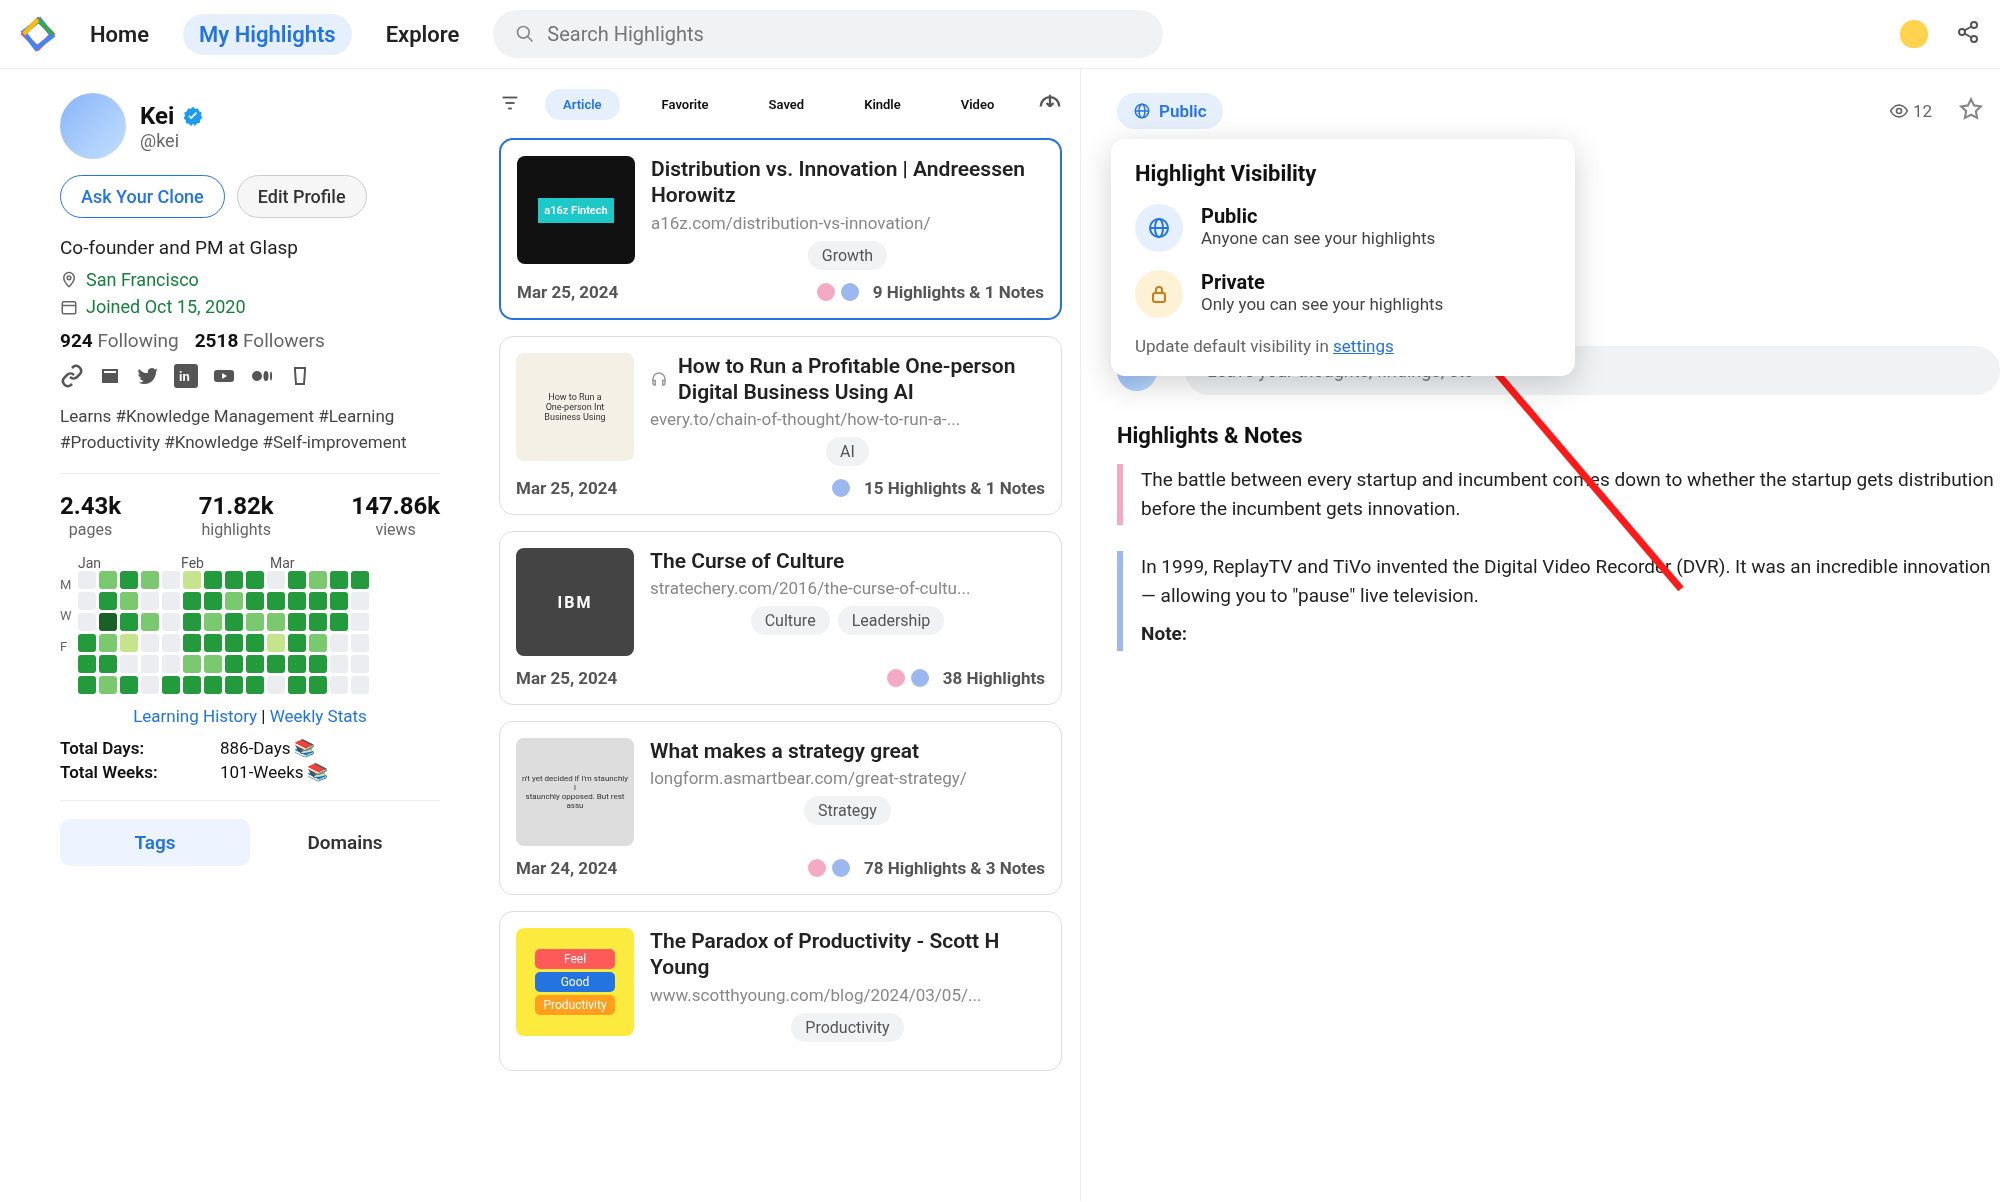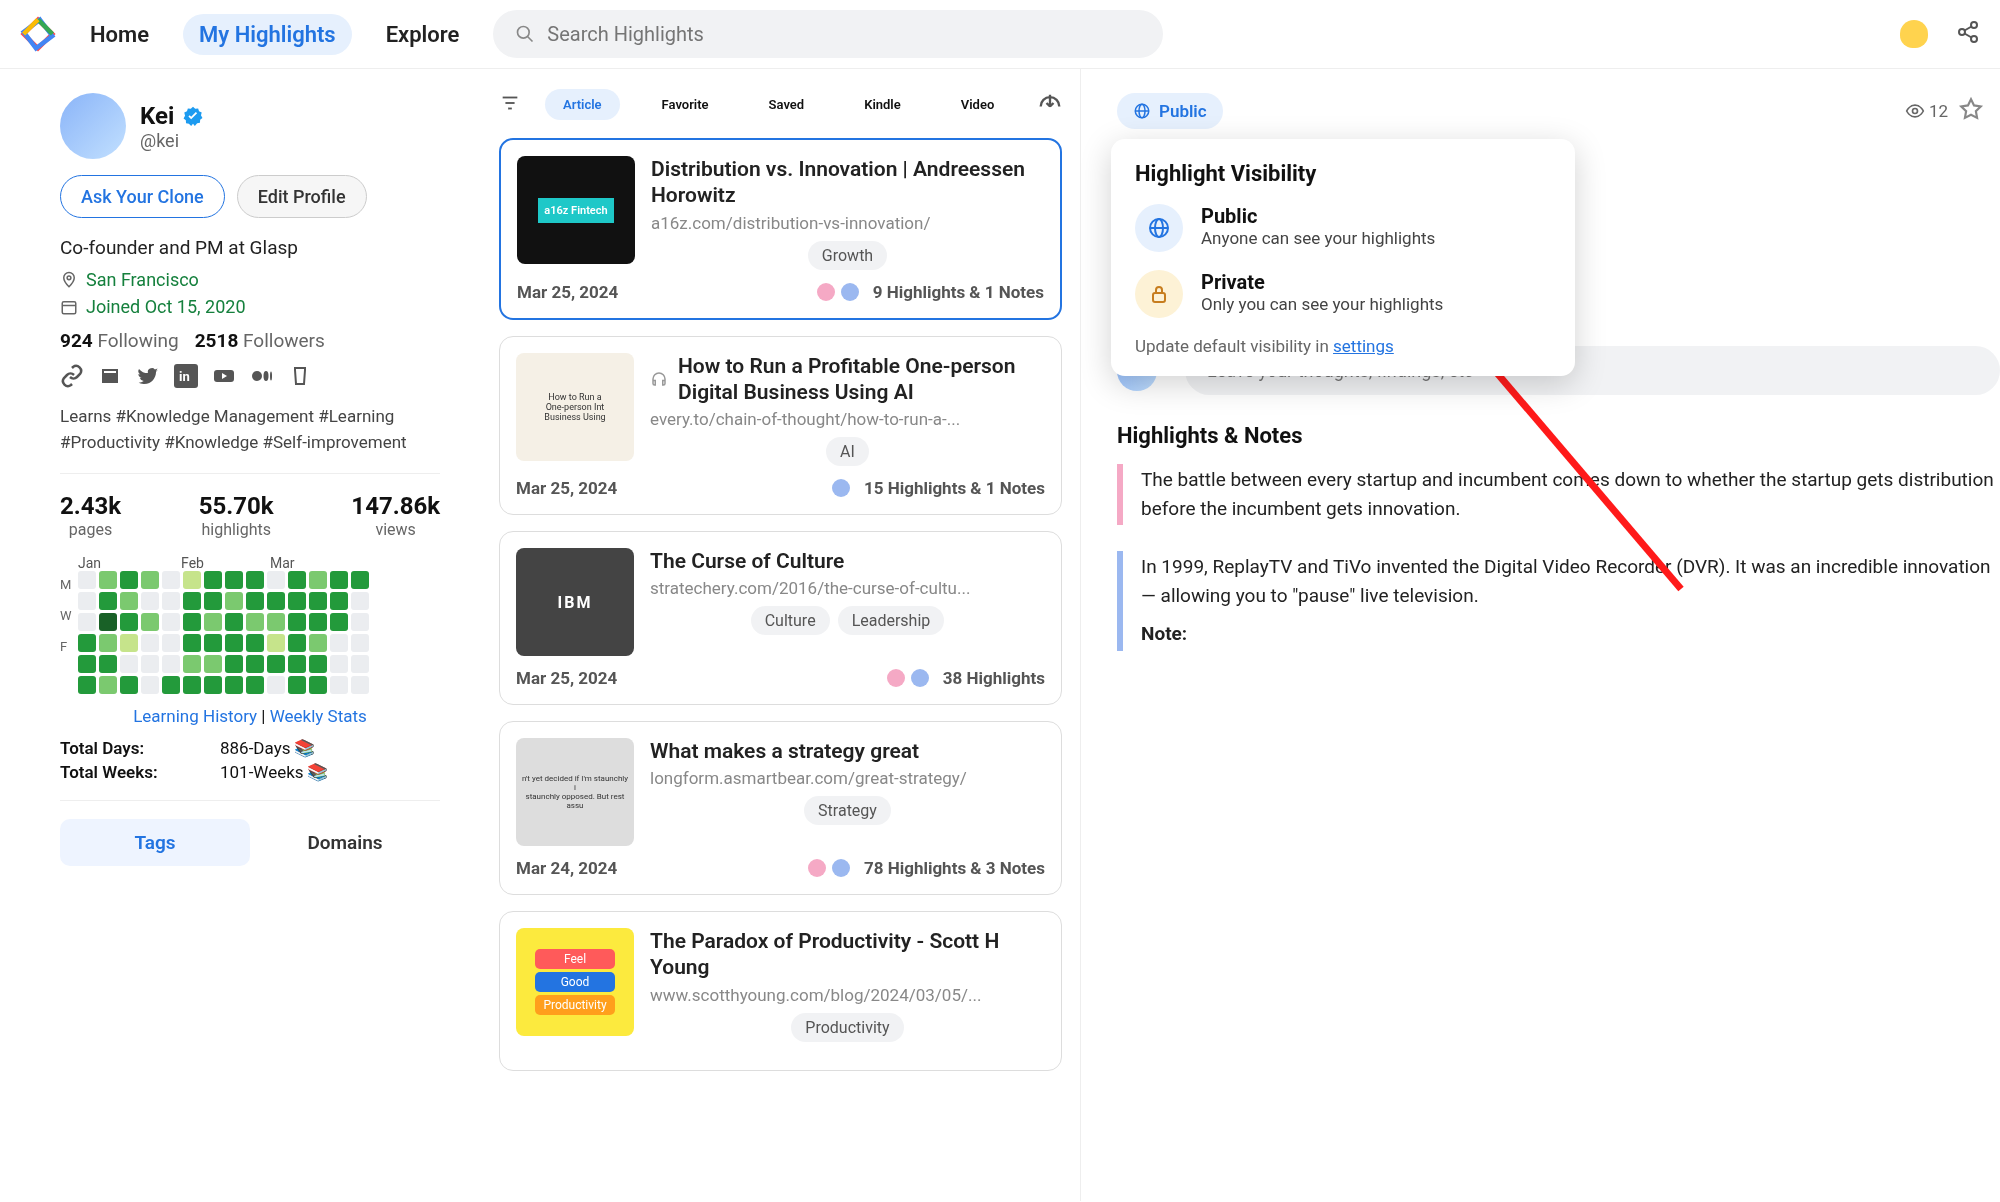--- a/index.html
+++ b/index.html
@@ -83,21 +83,21 @@
 .dot { width:18px; height:18px; border-radius:50%; }
 .dot.pink{background:#f5a9c5;} .dot.blue{background:#9bb8f0;}
 .hp-ic svg{ width:18px; height:18px; color:#999; margin-right:4px; }
 .card-right-top { display:flex; align-items:center; gap:6px; }
 
 
 .detail { flex:1; border-left:1px solid #eee; padding:24px 0 0 36px; overflow:hidden; position:relative; min-width:570px; }
 .detail-top { display:flex; align-items:center; justify-content:space-between; padding-right:10px; }
 .pub-pill { display:inline-flex; align-items:center; gap:8px; background:#e6f0fd; color:#2374e1; padding:8px 16px; border-radius:20px; font-size:17px; font-weight:600; cursor:pointer; }
 .pub-pill svg { width:18px; height:18px; }
-.detail-actions { display:flex; align-items:center; gap:10px; margin-right:6px; }
+.detail-actions { display:flex; align-items:center; gap:26px; margin-right:6px; }
 .view-count { display:flex; align-items:center; gap:4px; color:#666; font-size:17px; }
 .view-count svg { width:20px; height:20px; }
 .star svg { width:26px; height:26px; color:#888; }
 .detail-title { font-size:30px; font-weight:800; margin:24px 0 18px; line-height:1.3; white-space:nowrap; }
 .detail-meta { display:flex; align-items:center; gap:14px; font-size:18px; color:#666; }
 .detail-meta a { color:#2374e1; text-decoration:none; }
 .count-bub { background:#eee; color:#555; border-radius:6px; padding:2px 8px; font-size:15px; }
 .sep { color:#bbb; }
 .detail-tabs { display:flex; gap:28px; margin:28px 0 22px; font-size:19px; color:#666; }
 .section-h { font-size:22px; font-weight:700; margin:20px 0 16px; }
@@ -233,21 +233,21 @@
         </svg>
     </div>
     <div class="tags-text">Learns #Knowledge Management #Learning #Productivity #Knowledge #Self-improvement</div>
     <hr class="divider">
     <div class="big-stats">
       <div>
           <div class="num">2.43k</div>
           <div class="lbl">pages</div>
         </div>
       <div>
-          <div class="num">55.70k</div>
+          <div class="num">71.82k</div>
           <div class="lbl">highlights</div>
         </div>
       <div>
           <div class="num">147.86k</div>
           <div class="lbl">views</div>
         </div>
     </div>
     <div class="heatmap">
       <div class="hm-months">
           <div>Jan</div>

